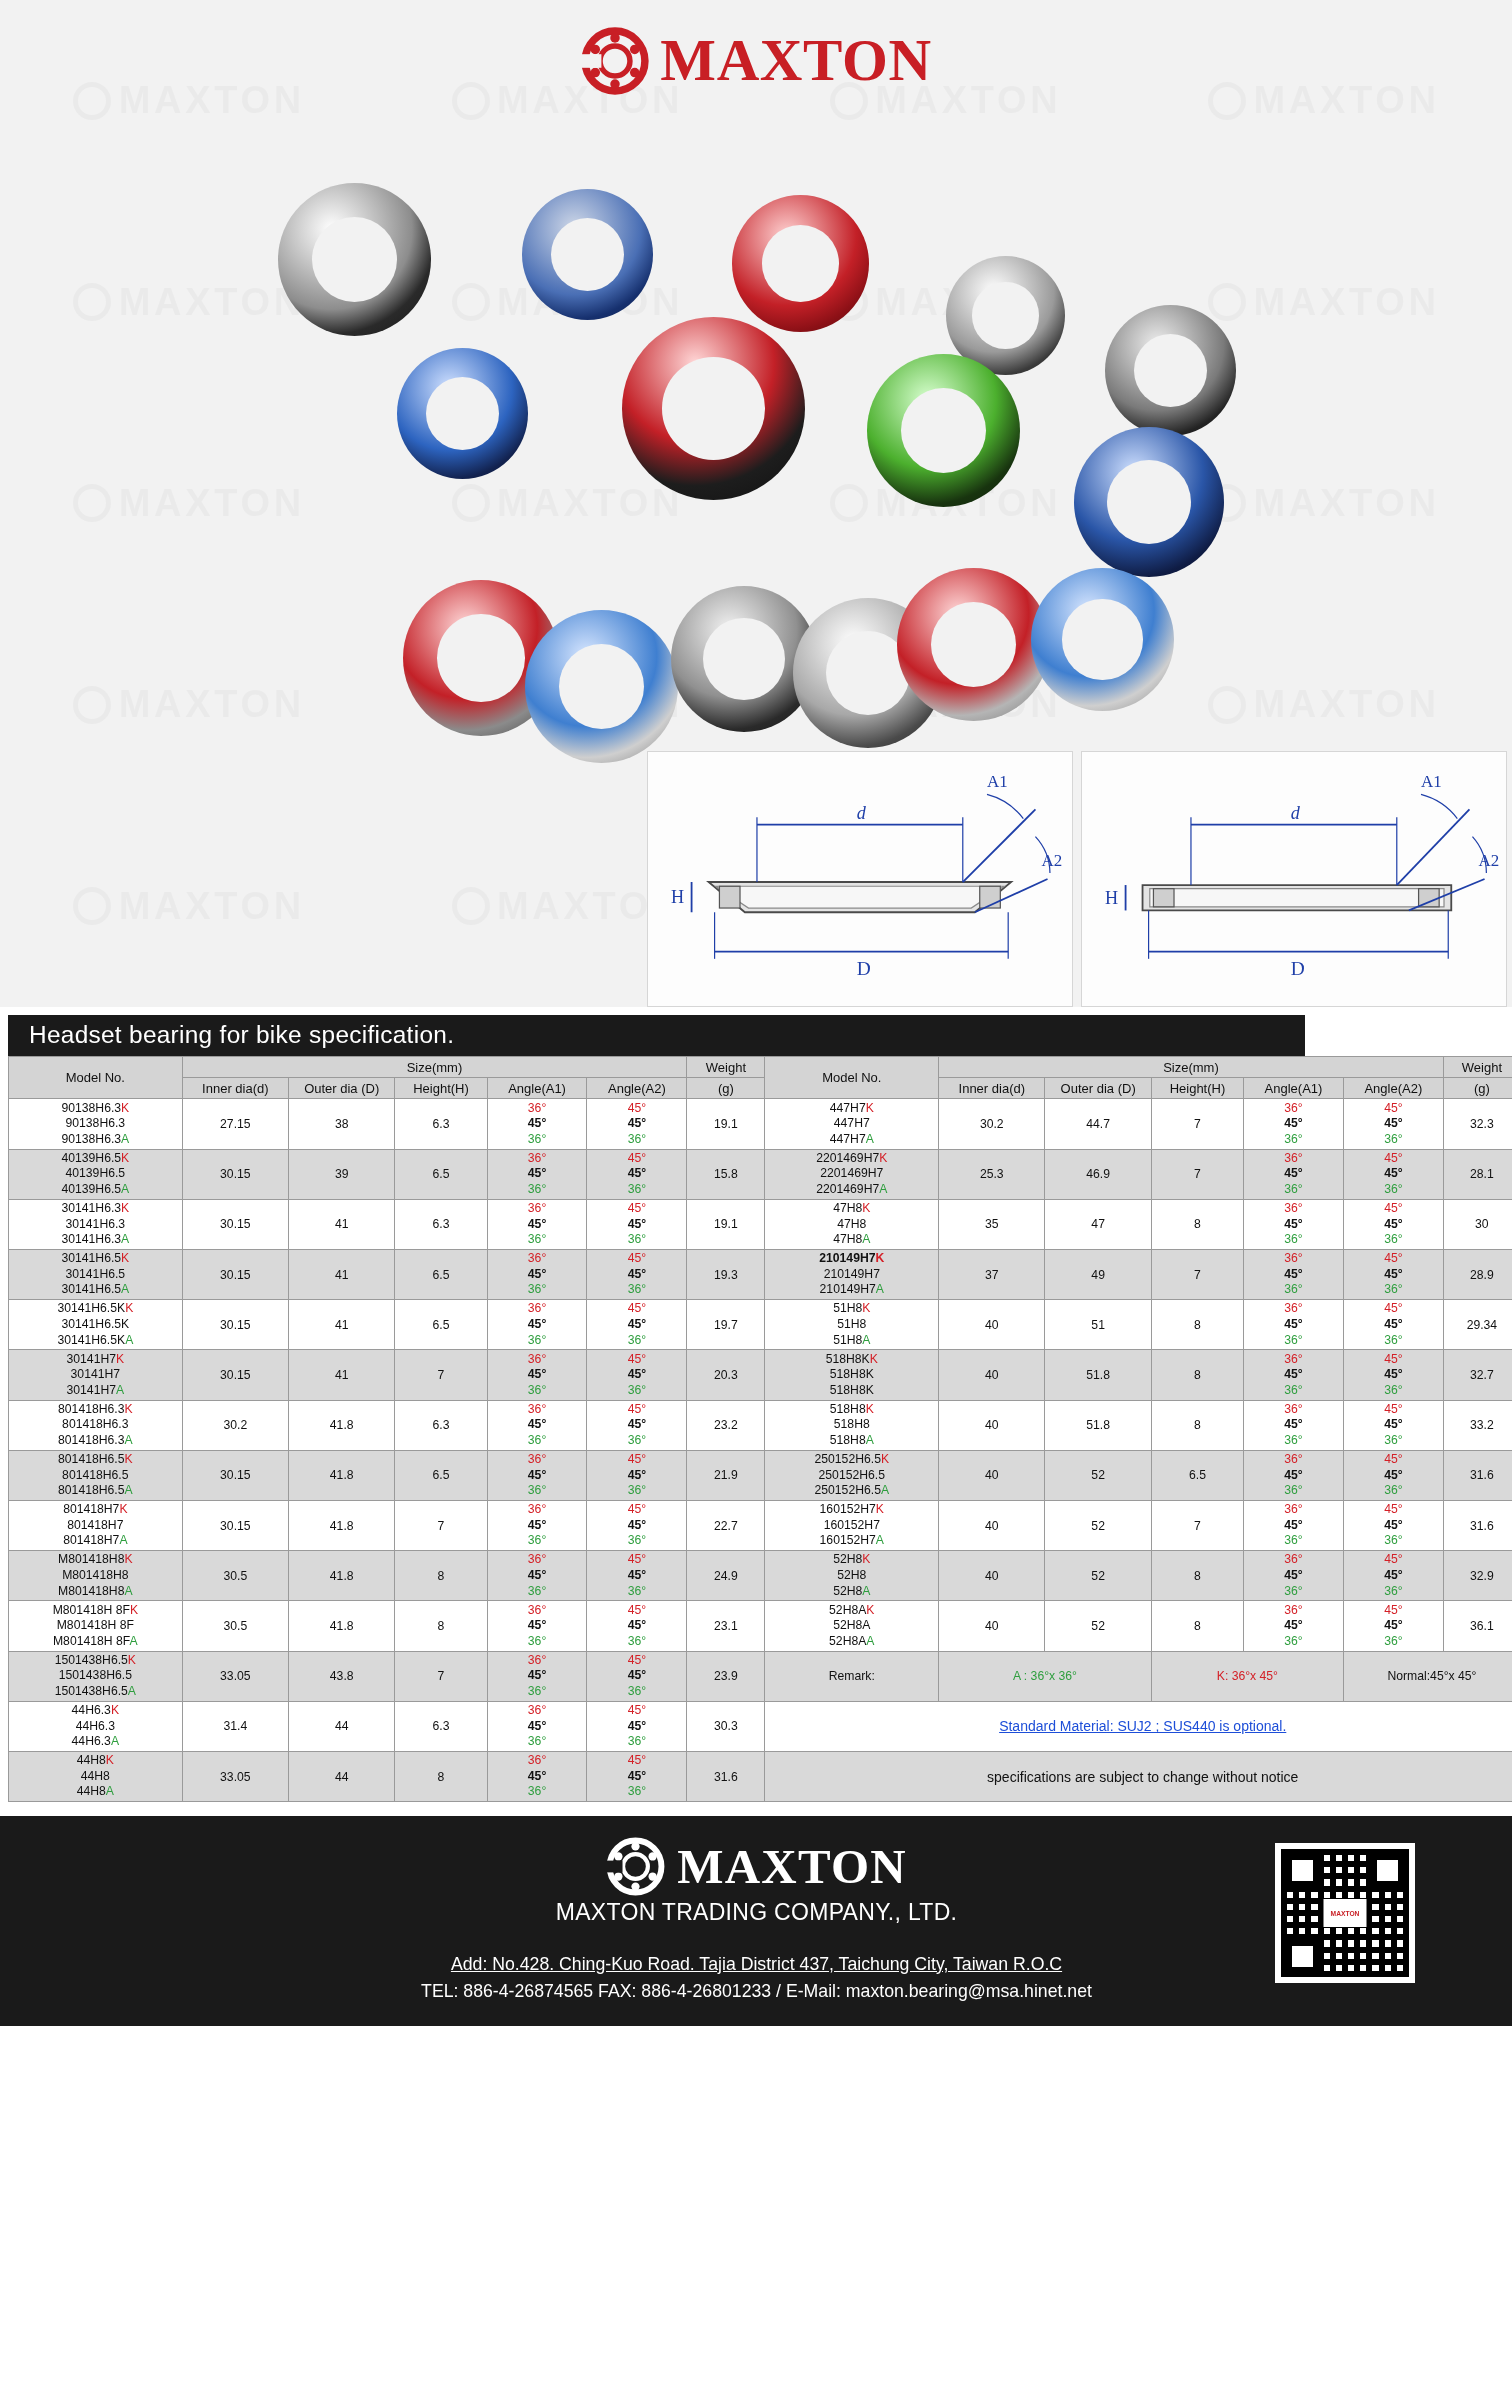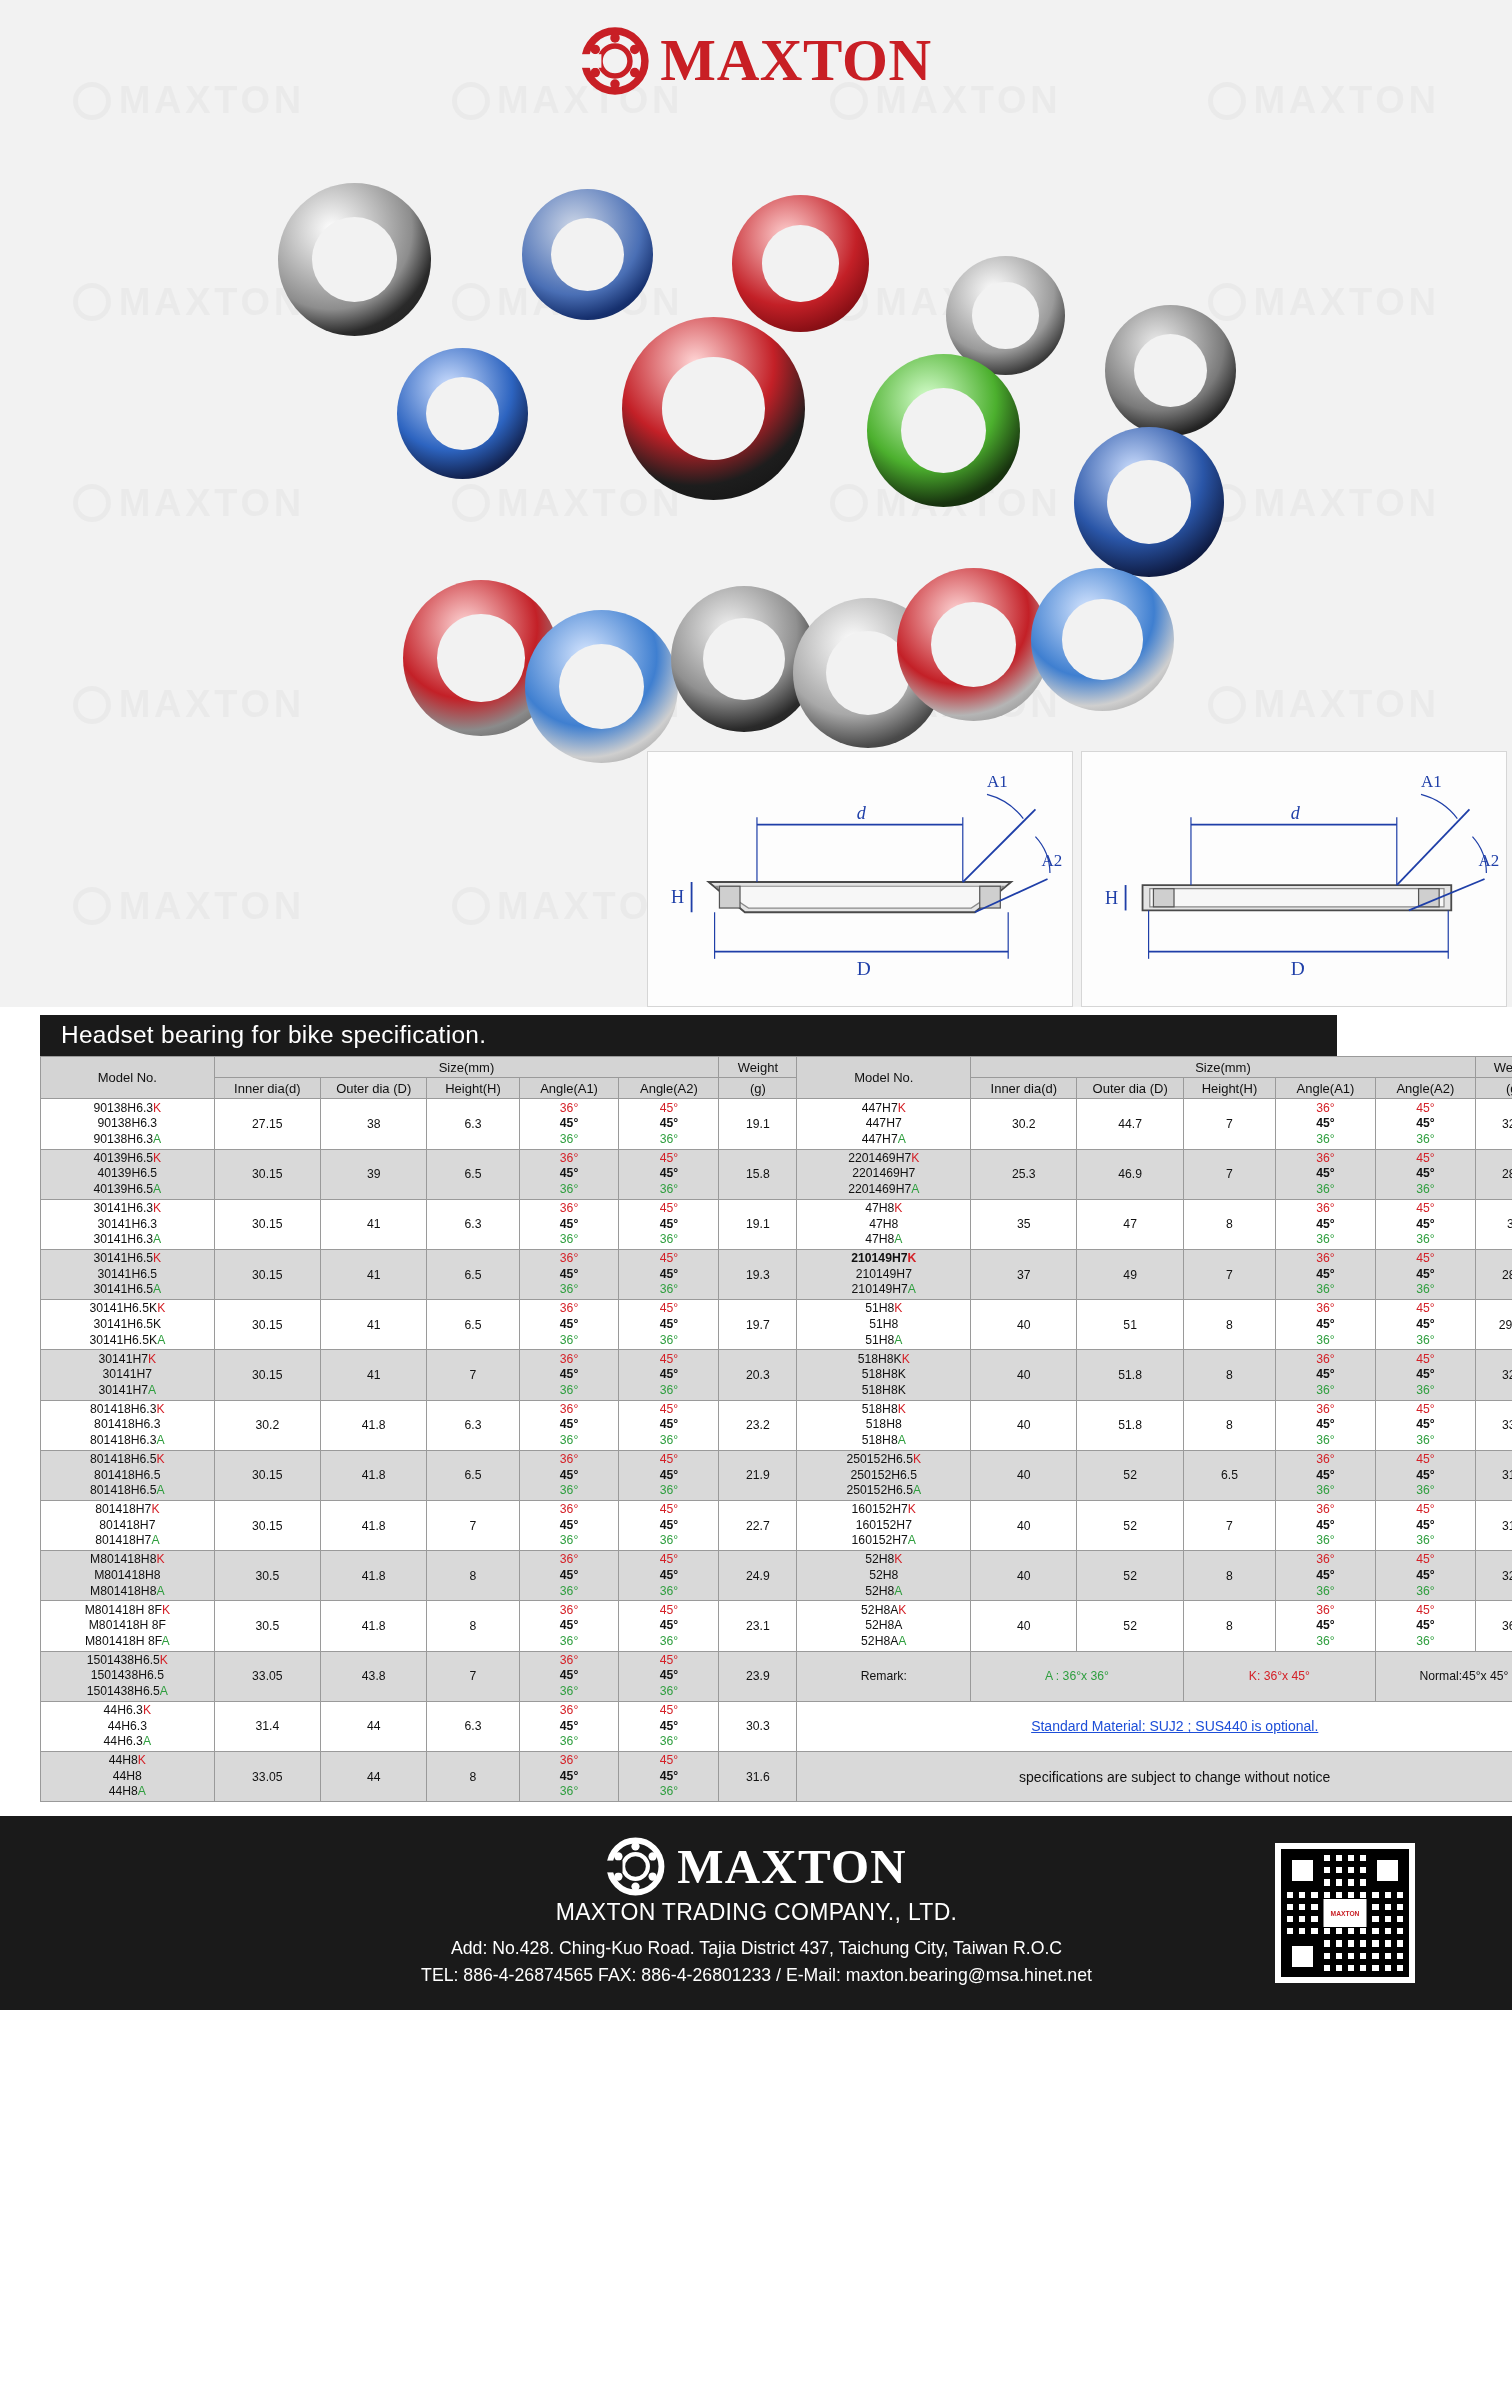--- a/index.html
+++ b/index.html
@@ -99,21 +99,20 @@
     background: #fdfdfd;
     border: 0.6px solid #d6d6d6;
     position: relative;
   }
 
   
   .spec-section {
     width: 1313px;
     background: #ffffff;
     padding: 8px;
-    margin-left: 32px;
   }
   .spec-title-bar {
     background: #1a1a1a;
     color: #ffffff;
     font-size: 24.4px;
     padding: 6.1px 0 7.3px 21px;
     font-family: "Liberation Sans", sans-serif;
     letter-spacing: 0.3px;
   }
   table.spec {
@@ -166,21 +165,21 @@
   .footer-top-rule { height: 6.1px; background: #ffffff; }
   .f-logo-row {
     display: flex; align-items: center; justify-content: center; gap: 12.2px;
   }
   .f-logo-mark { width: 59px; height: 59px; position: relative; }
   .f-logo-text {
     font-size: 49px; font-weight: bold; letter-spacing: 1.2px;
     font-family: "Liberation Serif", serif;
   }
   .f-company { font-size: 23px; margin-top: 2.4px; letter-spacing: 0.3px; }
-  .f-addr { font-size: 17.7px; margin-top: 12px; }
+  .f-addr { font-size: 17.7px; margin-top: 28px; text-decoration: underline; }
   .f-tel { font-size: 17.7px; margin-top: 6.1px; }
   .qr {
     position: absolute;
     right: 98px;
     top: 27px;
     width: 140px; height: 140px;
     background: #ffffff;
     padding: 6.1px;
   }
   .qr-inner {

